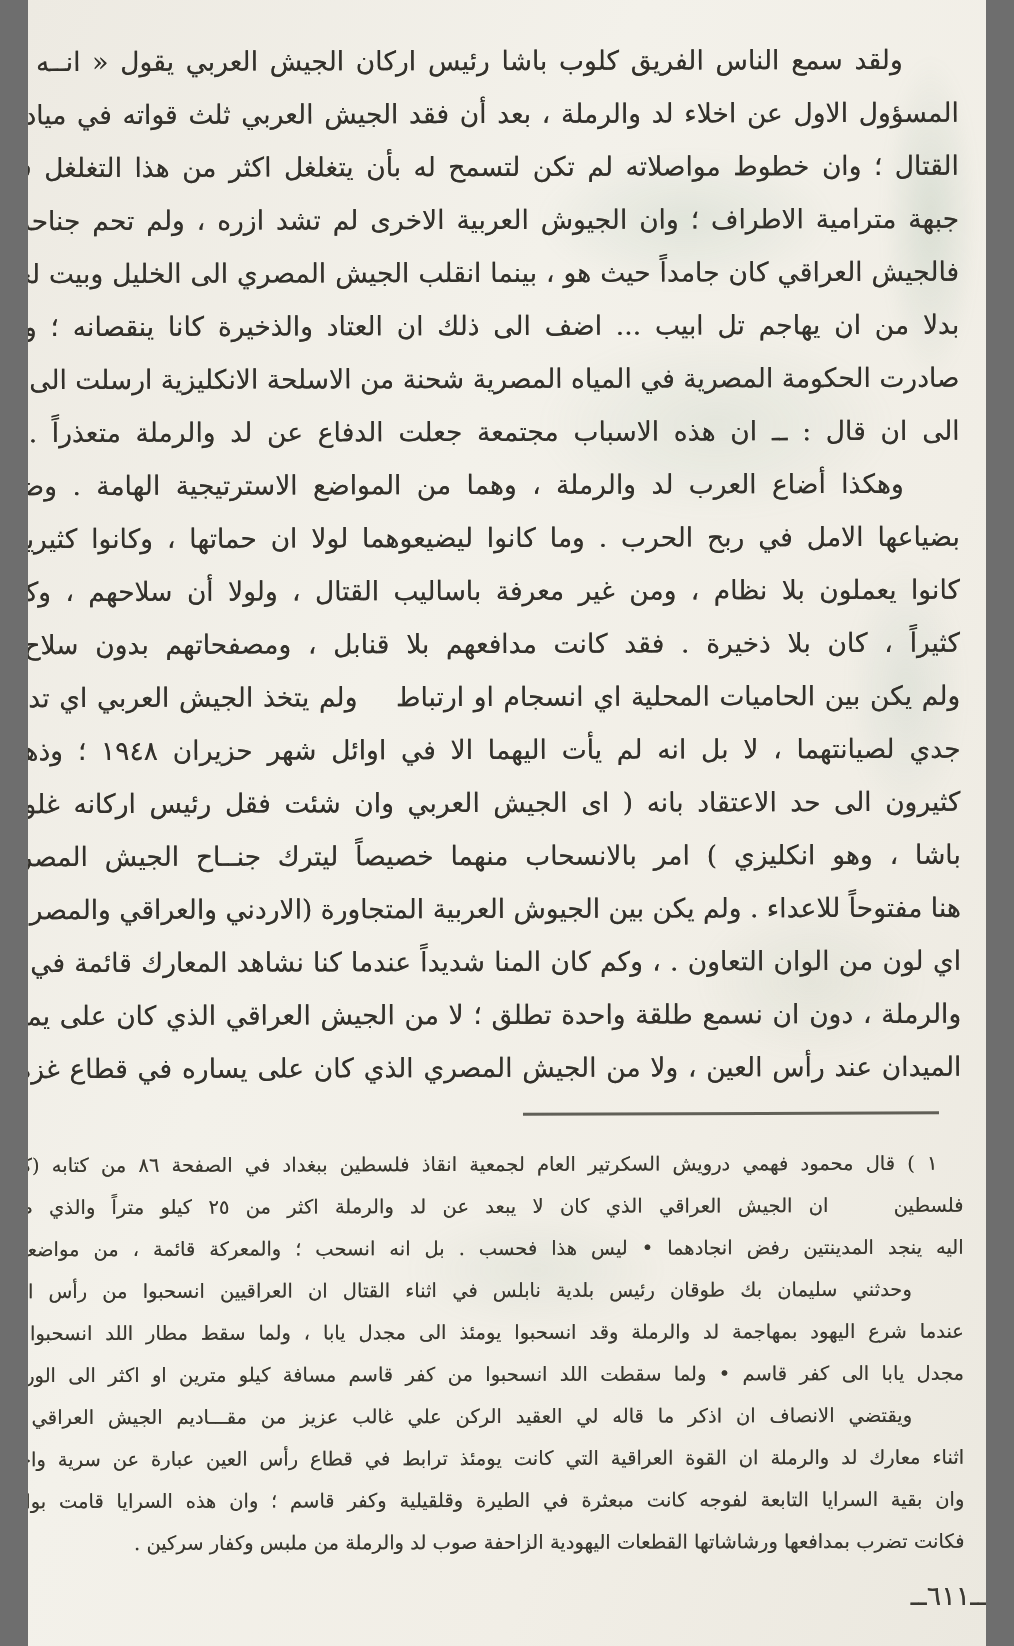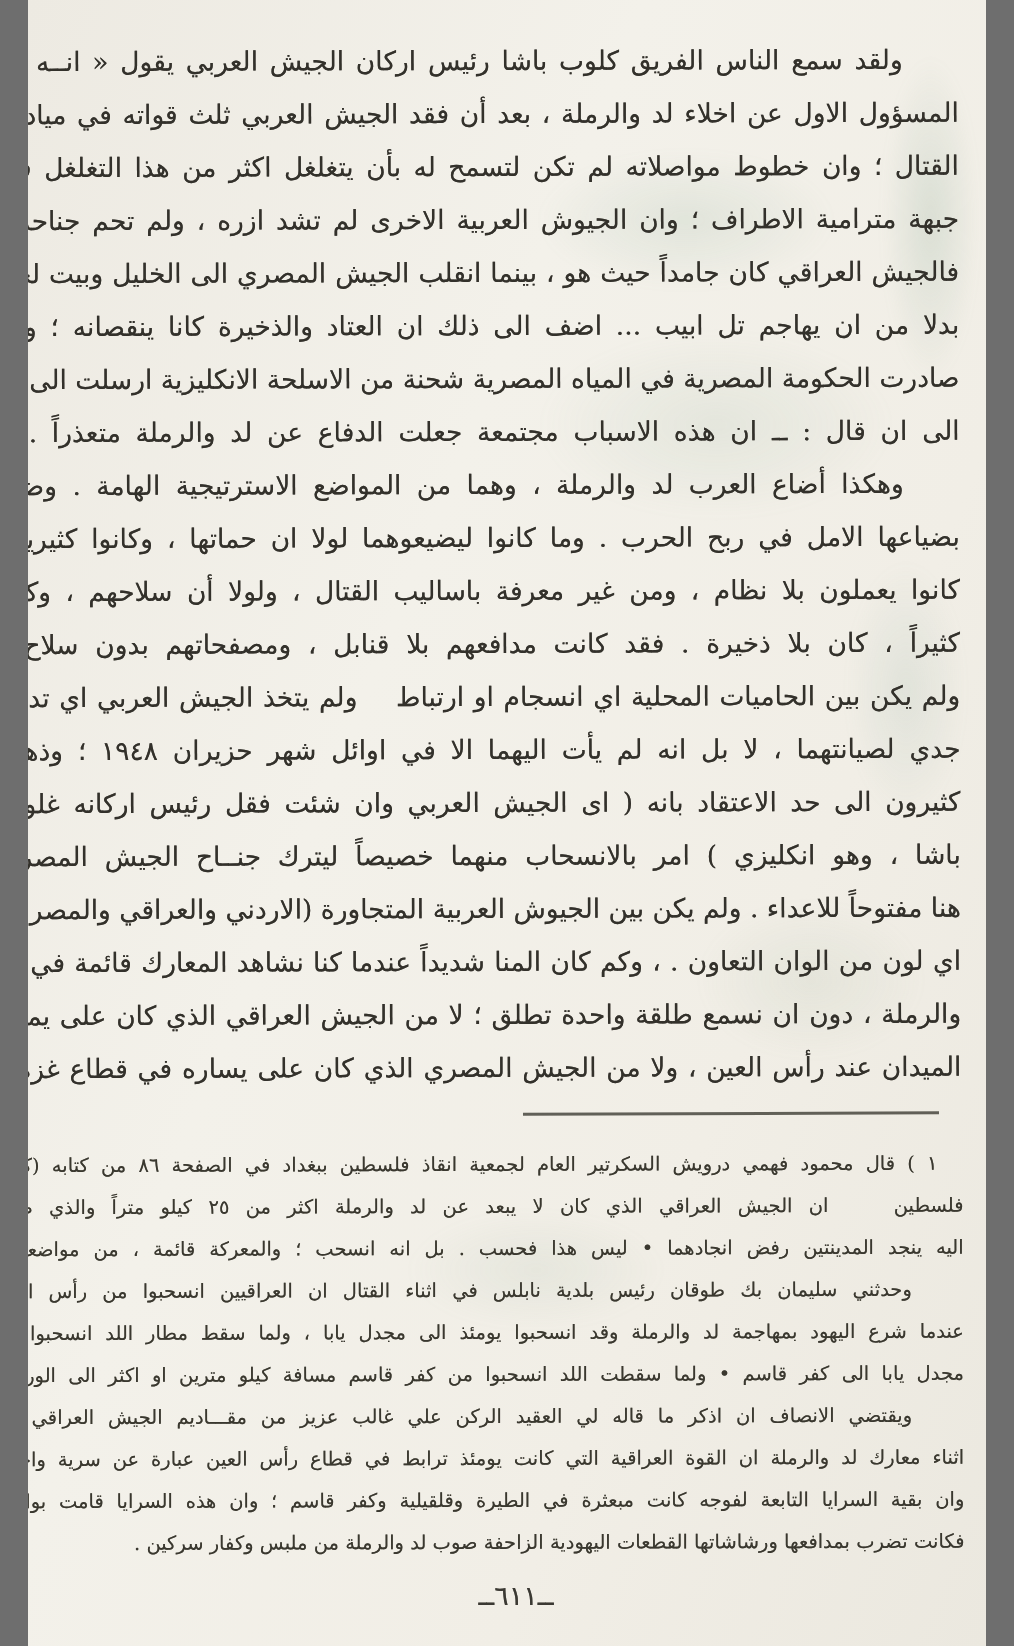--- a/index.html
+++ b/index.html
@@ -50,21 +50,21 @@
     text-align:justify; text-align-last:justify;
     overflow:hidden; white-space:nowrap;
     text-shadow:0 0 .5px rgba(50,48,40,.6);
   }
   .fn-indent-sm { padding-right:26px; }
   .fn-indent    { padding-right:52px; }
   .lastline { text-align-last:right; }
 
   .page-number {
     position:absolute; top:1580px; right:0; width:940px;
-    text-align:center;
+    text-align:right;
     font-size:27px; color:#3b3933;
     text-shadow:0 0 .6px rgba(50,48,40,.6);
   }
 </style>
 </head>
 <body>
 
 <div class="page">
 
   <div class="stain s1"></div>

